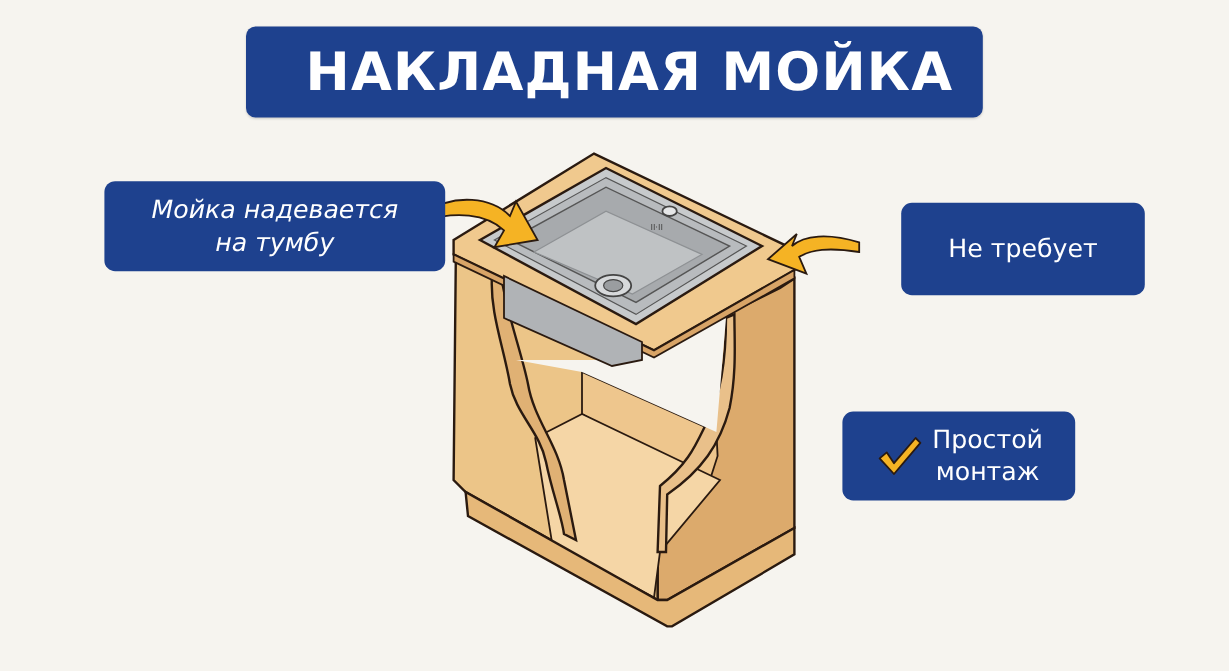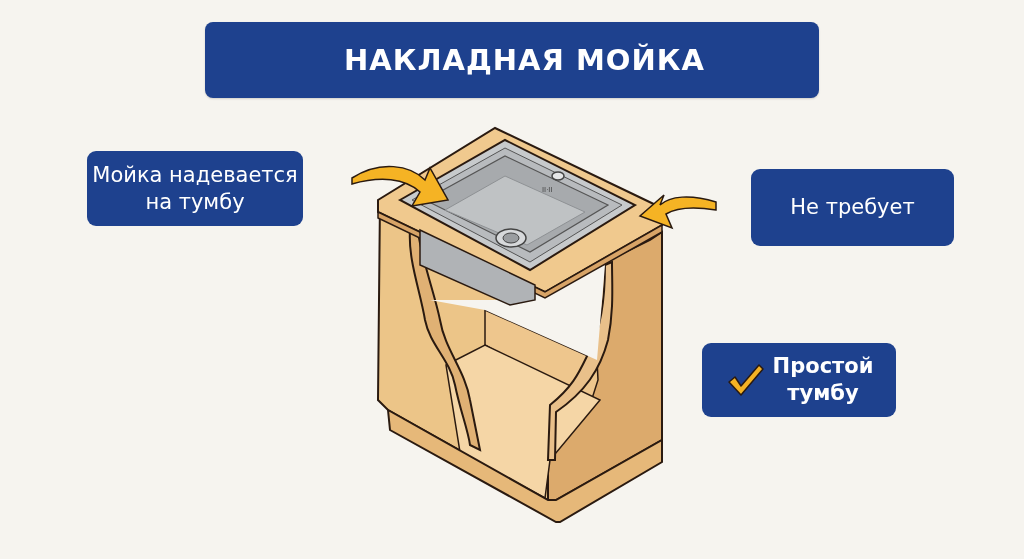--- a/index.html
+++ b/index.html
@@ -9,34 +9,34 @@
     font-family: "DejaVu Sans", "Liberation Sans", sans-serif;
     position: relative;
   }
   .title-box {
     position: absolute; left: 205px; top: 22px; width: 614px; height: 76px;
     background: #1e418e; border-radius: 8px;
     display: flex; align-items: center; justify-content: center;
     box-shadow: 0 1px 2px rgba(0,0,0,0.15);
   }
   .title-box span {
-    color: #ffffff; font-weight: bold; font-size: 29px; letter-spacing: 1px;
+    color: #ffffff; font-weight: bold; font-size: 44px; letter-spacing: 1px;
     font-family: "DejaVu Sans", sans-serif;
     margin-left: 25px;
   }
   .label-box {
     position: absolute; background: #1e418e; border-radius: 9px;
     color: #fff; display: flex; flex-direction: column; align-items: center; justify-content: center;
     font-size: 21px; line-height: 27px; text-align: center;
     font-family: "DejaVu Sans", sans-serif;
   }
-  .lb1 { left: 87px; top: 151px; width: 216px; height: 75px; }
+  .lb1 { left: 87px; top: 151px; width: 284px; height: 75px; font-style: italic; }
   .lb2 { left: 751px; top: 169px; width: 203px; height: 77px; }
   .lb3 { left: 702px; top: 343px; width: 194px; height: 74px; flex-direction: row; }
-  .lb3 .txt { display: flex; flex-direction: column; align-items: center; margin-left: 8px; font-weight: bold; }
+  .lb3 .txt { display: flex; flex-direction: column; align-items: center; margin-left: 8px; }
   .illus { position: absolute; left: 0; top: 0; }
 </style>
 </head>
 <body>
 
 <svg class="illus" width="1024" height="559" viewBox="0 0 1024 559">
 
   <path d="M548 290 L650 240 L662 232 L662 440 L556 500 L548 500 Z" fill="#dcaa6c" stroke="#2a1a10" stroke-width="2"></path>
 
   <path d="M380 200 L400 190 L548 290 L548 500 L388 410 L378 400 Z" fill="#ecc588" stroke="#2a1a10" stroke-width="2"></path>
@@ -88,15 +88,15 @@
 <div class="label-box lb2">
   <span>Не требует</span>
 </div>
 
 <div class="label-box lb3">
   <svg width="40" height="36" viewBox="0 0 40 36">
     <path d="M4 20 L10 15 L16 24 L34 3 L38 7 L16 33 Z" fill="#f5b324" stroke="#2a1a10" stroke-width="1.5" stroke-linejoin="round"></path>
   </svg>
   <div class="txt">
     <span>Простой</span>
-    <span>тумбу</span>
+    <span>монтаж</span>
   </div>
 </div>
 
 </body></html>

